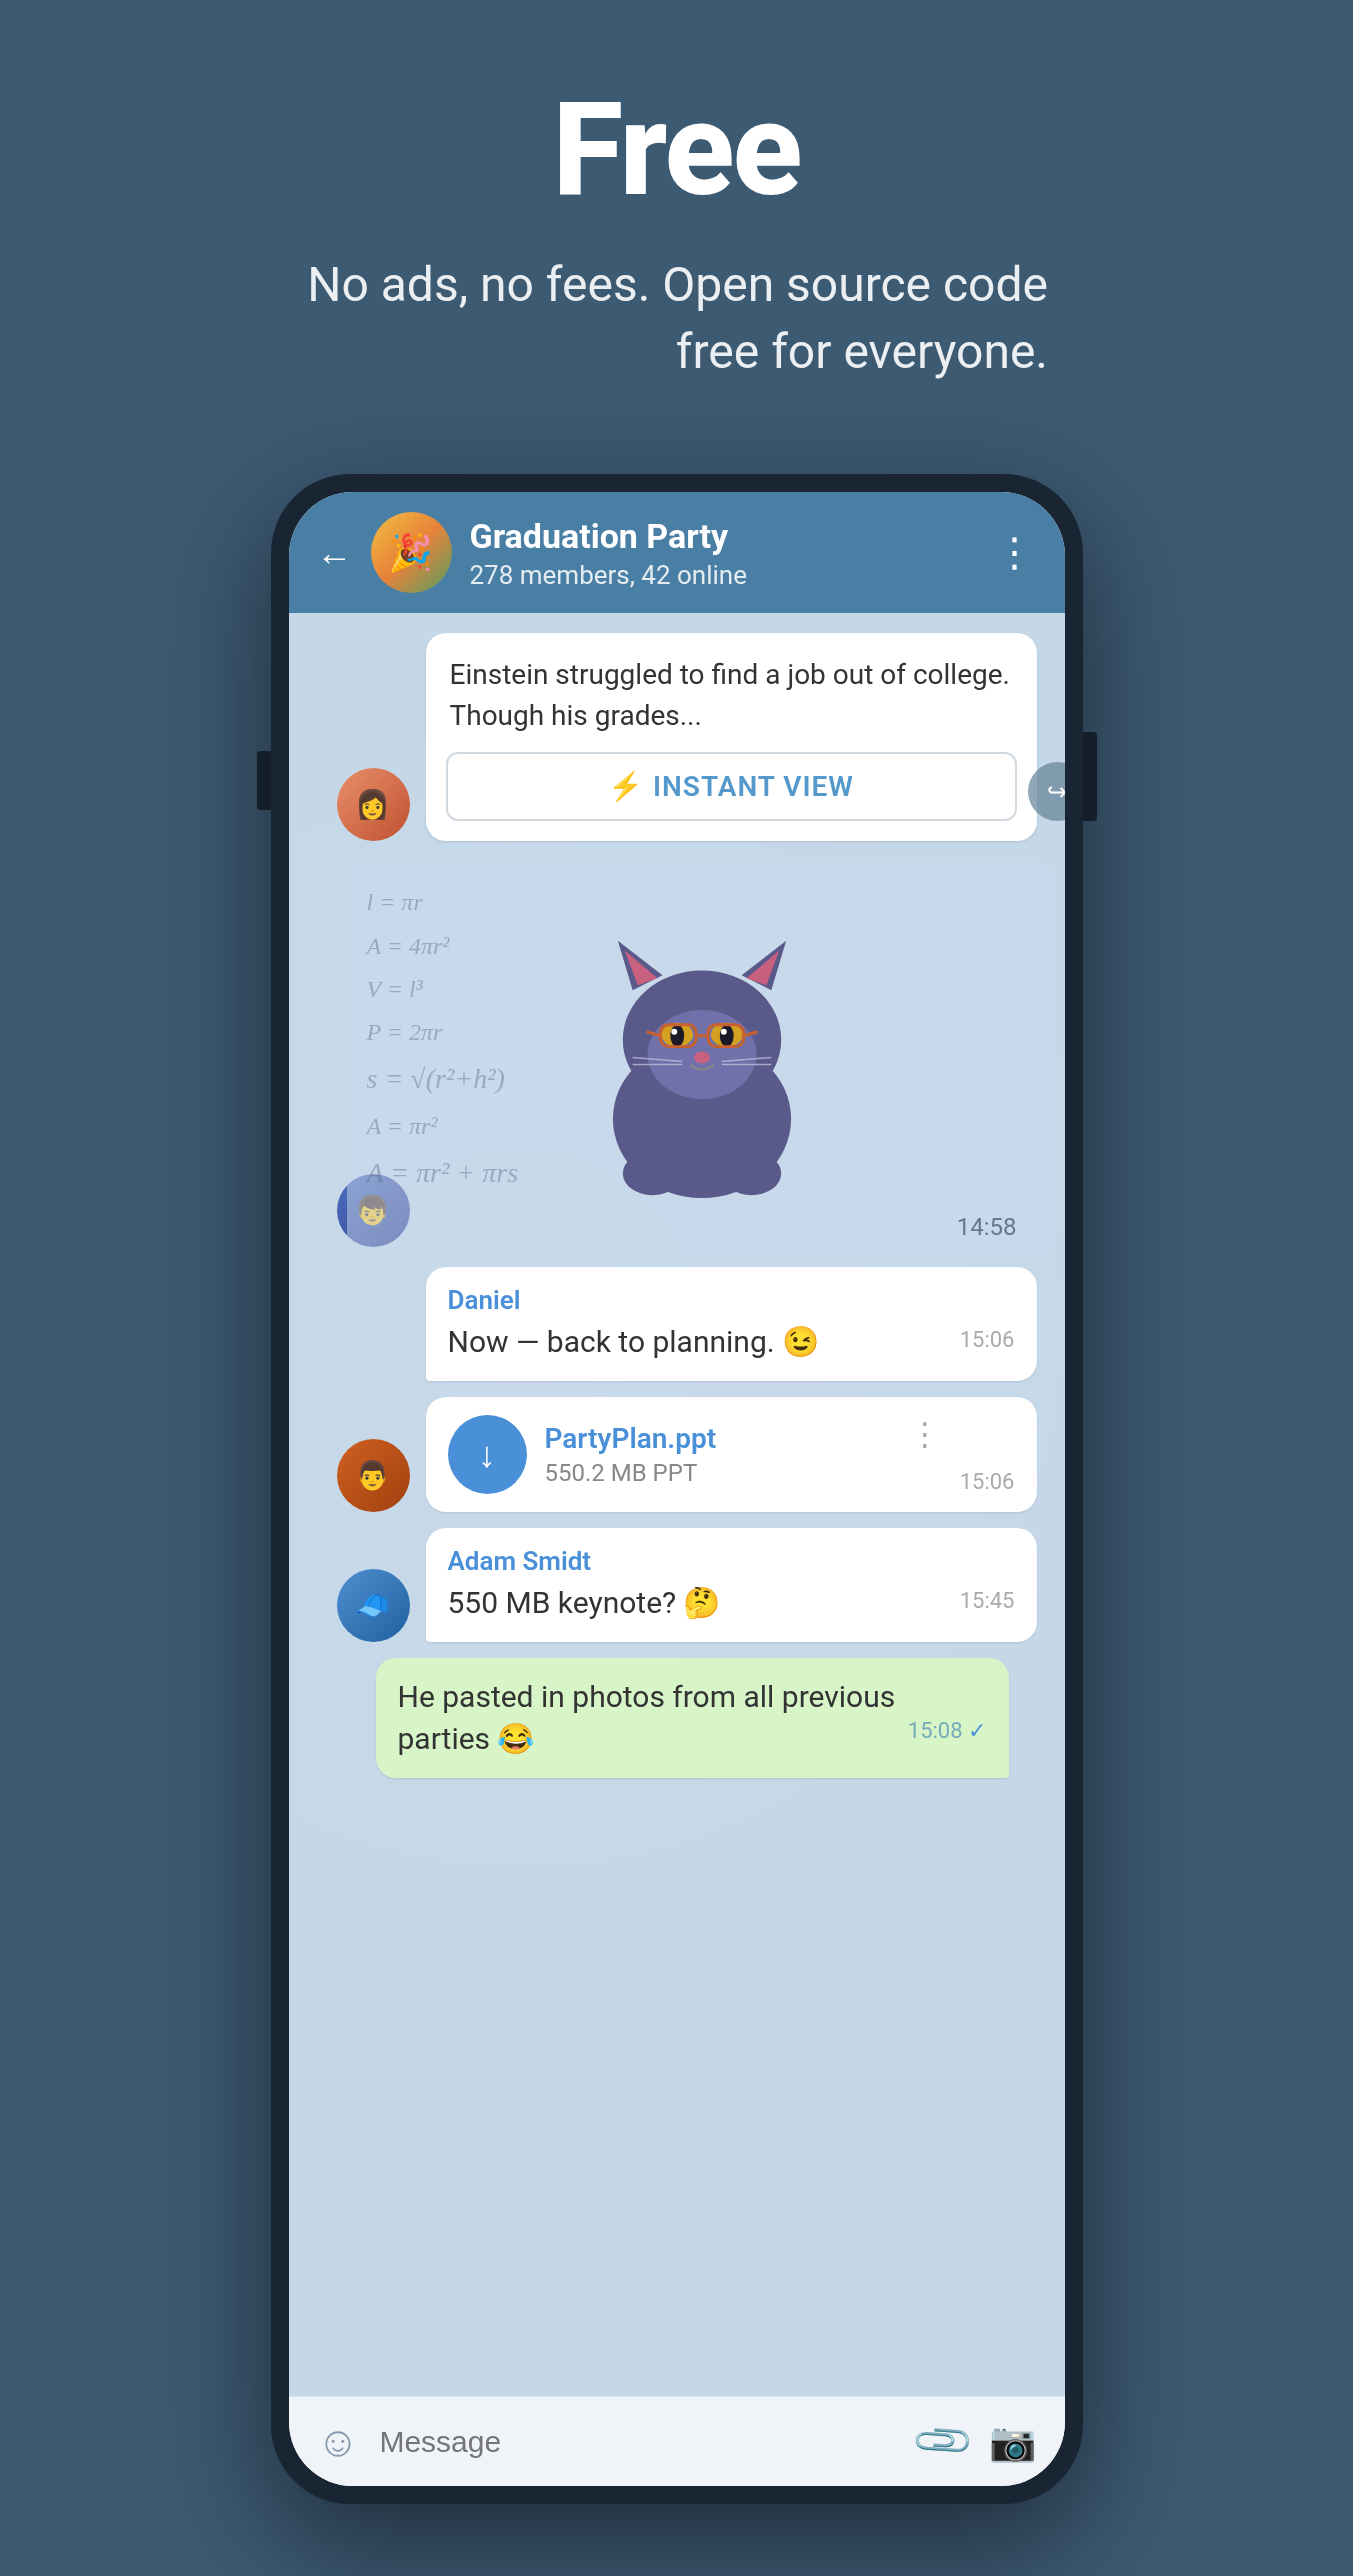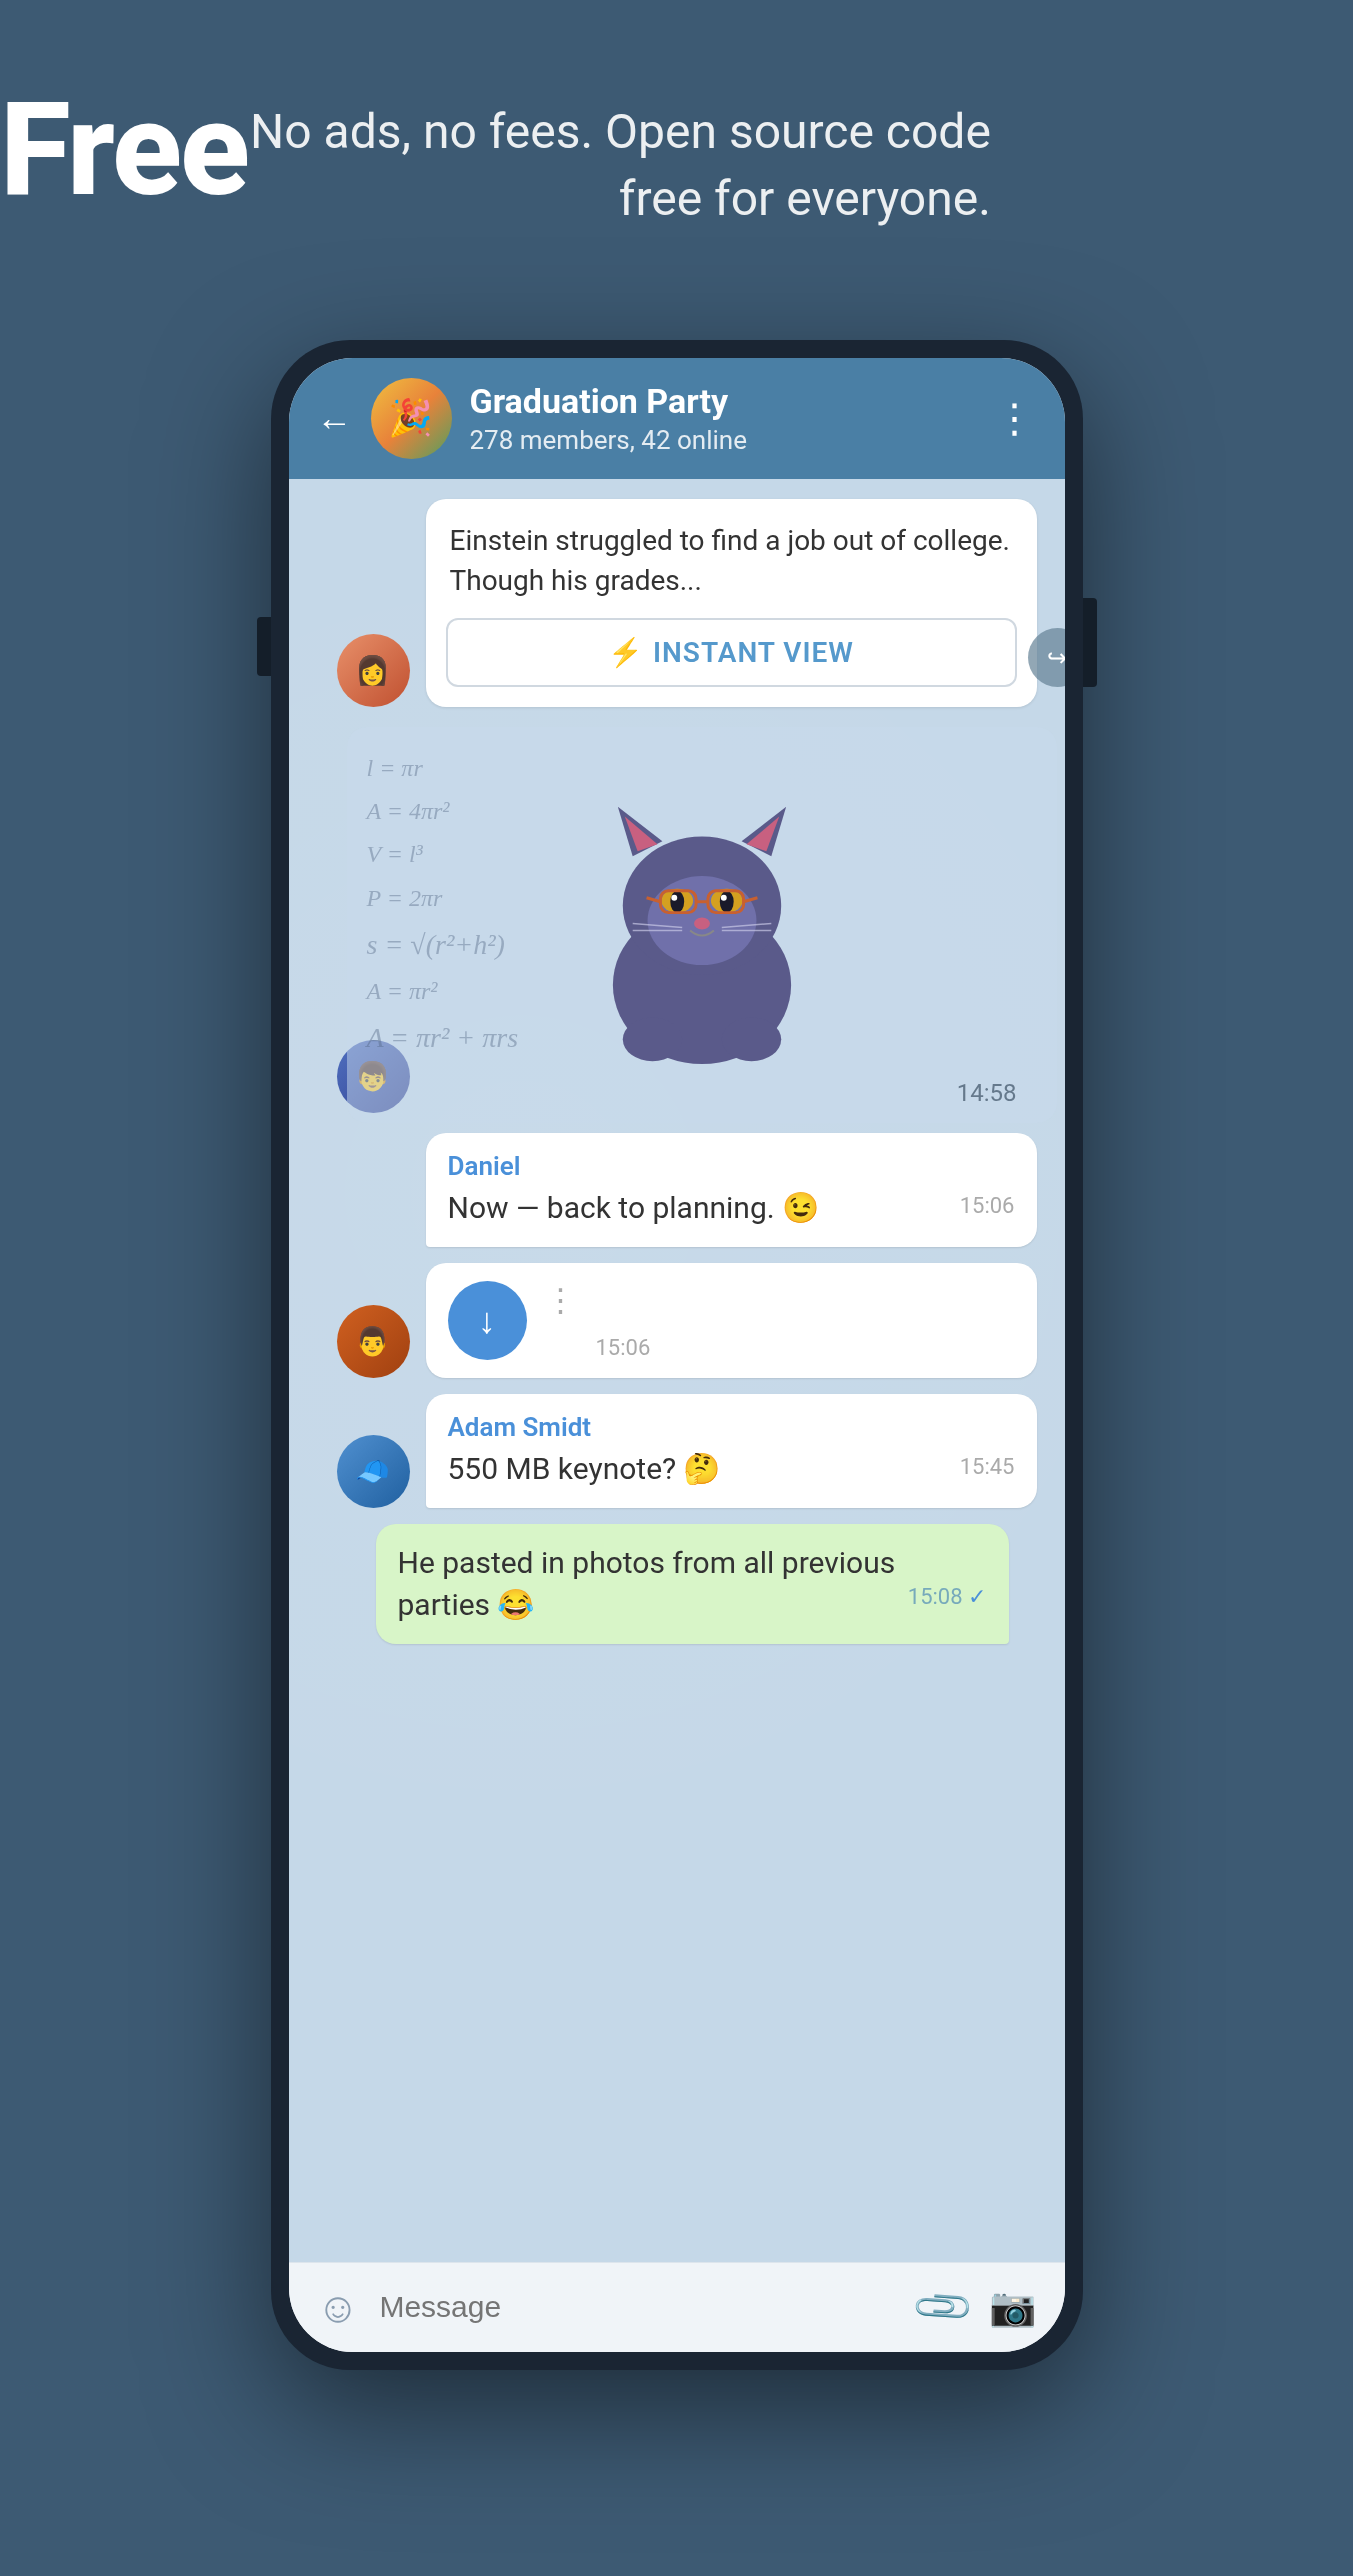--- a/index.html
+++ b/index.html
@@ -12,20 +12,21 @@
       display: flex;
       flex-direction: column;
       align-items: center;
       overflow: hidden;
     }
 
     
     .hero-section {
       width: 100%;
       display: flex;
+      flex-direction: column;
       align-items: center;
       padding-top: 79px;
       padding-bottom: 59px;
     }
 
     .hero-title {
       font-size: 129px;
       font-weight: 800;
       color: #ffffff;
       letter-spacing: -2px;
@@ -581,20 +582,24 @@
             <div class="msg-sender">Daniel</div>
             <span class="msg-text">Now — back to planning. 😉</span>
             <span class="msg-time">15:06</span>
           </div>
         </div>
 
         <div class="msg-row" style="margin-bottom:16px; position:relative;">
           <div class="msg-avatar av-man" style="position:absolute;left:20px;bottom:0;">👨</div>
           <div class="file-bubble">
             <div class="file-download-btn">↓</div>
+            <div class="file-info">
+              <div class="file-name">PartyPlan.ppt</div>
+              <div class="file-size">550.2 MB PPT</div>
+            </div>
             <div class="file-more">⋮</div>
             <div class="file-time">15:06</div>
           </div>
         </div>
 
         <div class="msg-row" style="margin-bottom:16px; position:relative;">
           <div class="msg-avatar av-cap" style="position:absolute;left:20px;bottom:0;">🧢</div>
           <div class="msg-bubble">
             <div class="msg-sender">Adam Smidt</div>
             <span class="msg-text">550 MB keynote? 🤔</span>

